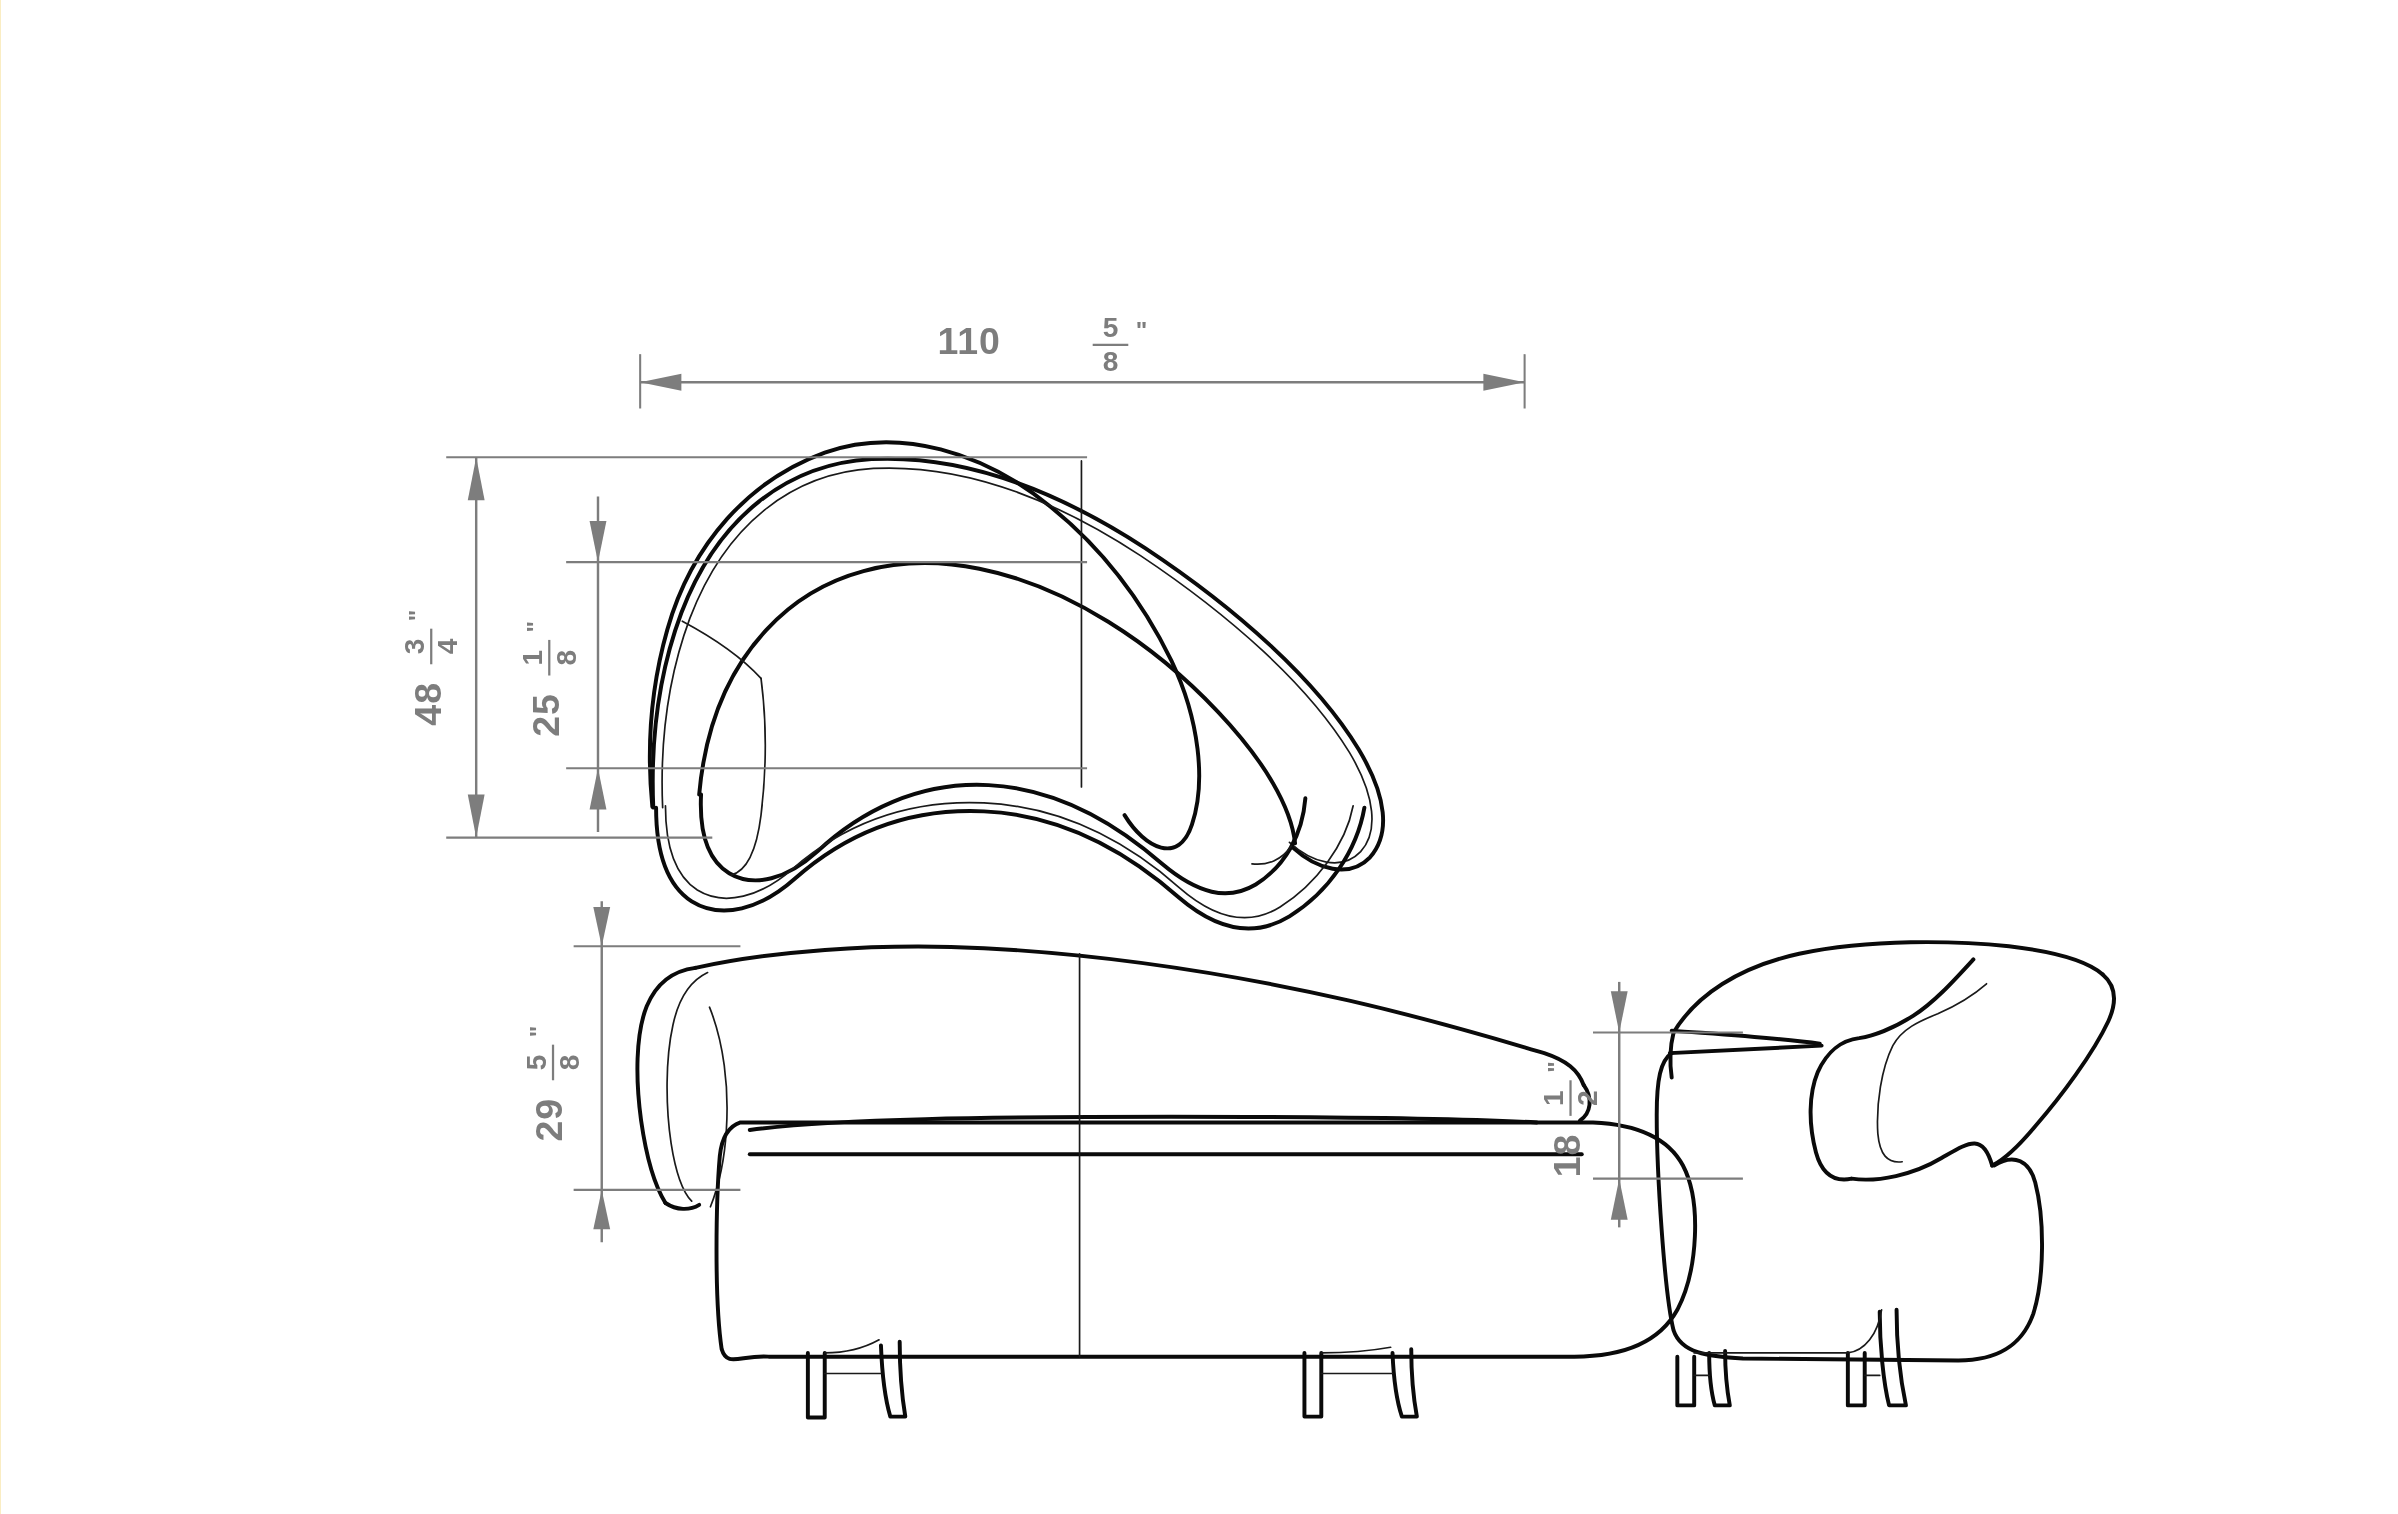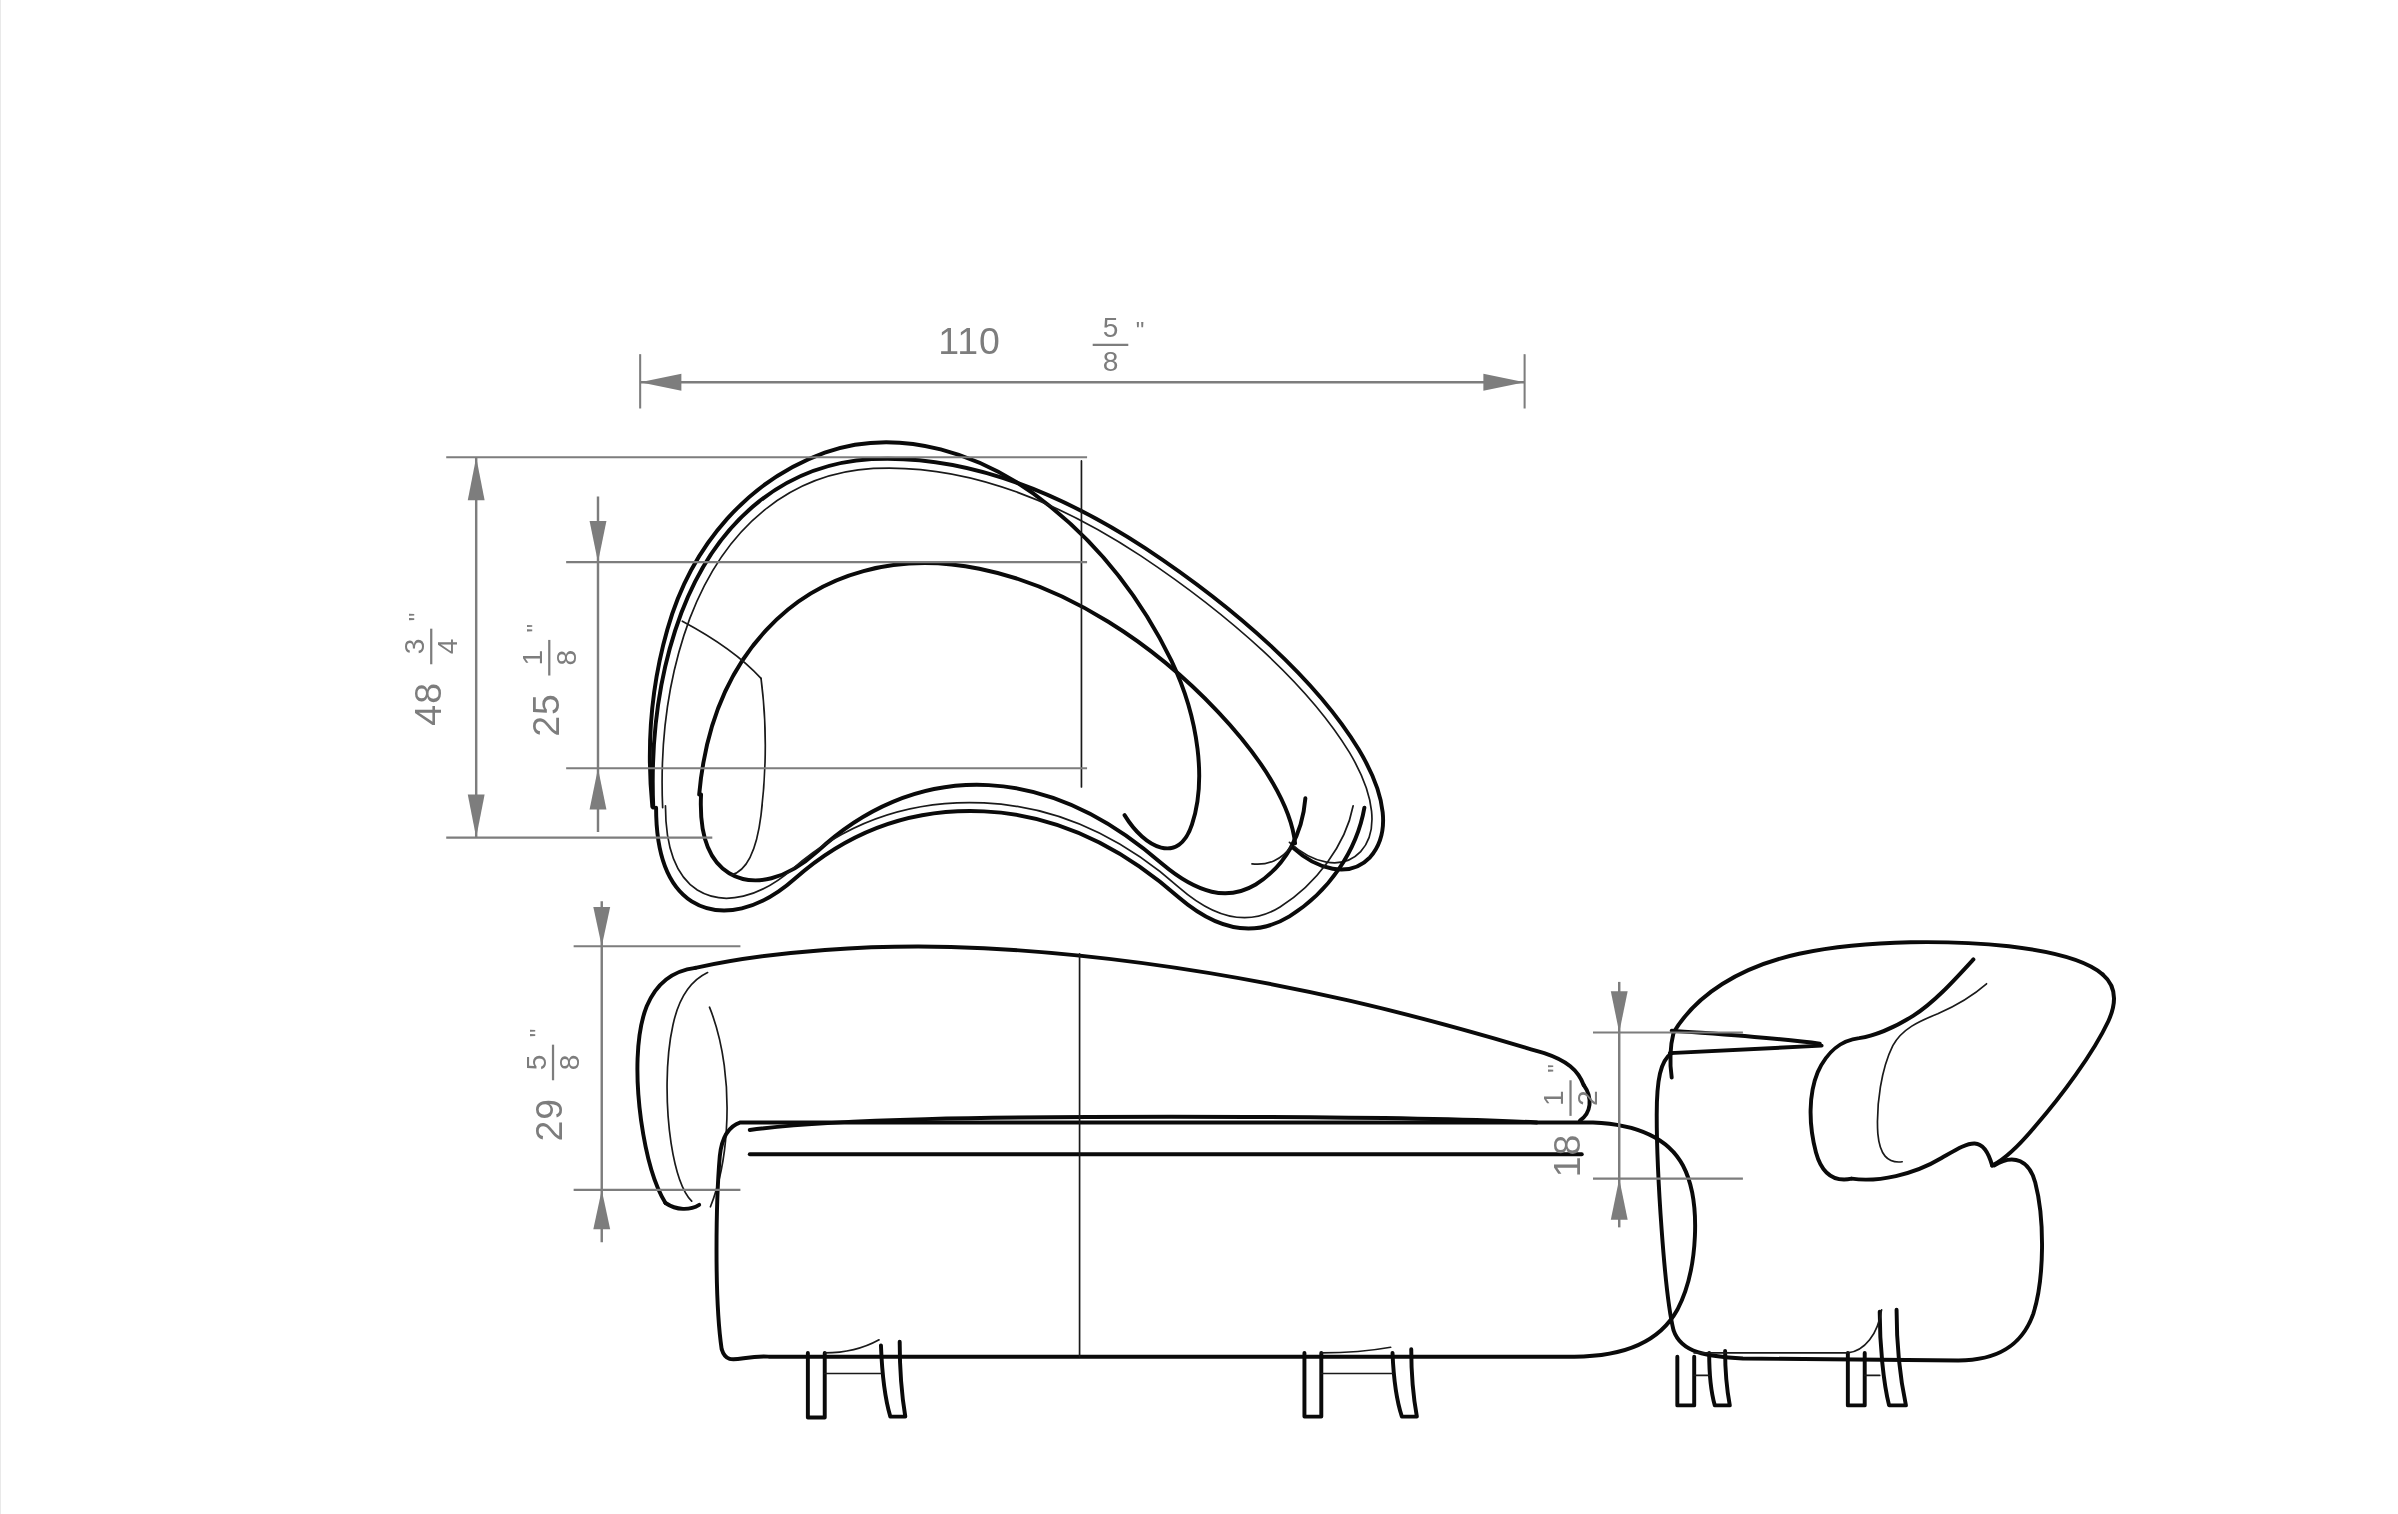--- a/index.html
+++ b/index.html
@@ -11,21 +11,22 @@
   body {
     width: 2399px;
     height: 1515px;
     font-family: "Liberation Sans", sans-serif;
     overflow: hidden;
   }
   #drawing-root {
     position: relative;
     width: 2088px;
     height: 1515px;
-    background: #a3a3a3;
+    background: #eab308;
+    font-weight: bold;
   }
   svg.drawing-canvas {
     display: block;
     width: 2399px;
     height: 1515px;
   }
   .outline {
     fill: none;
     stroke: #0a0a0a;
     stroke-width: 4.2;

